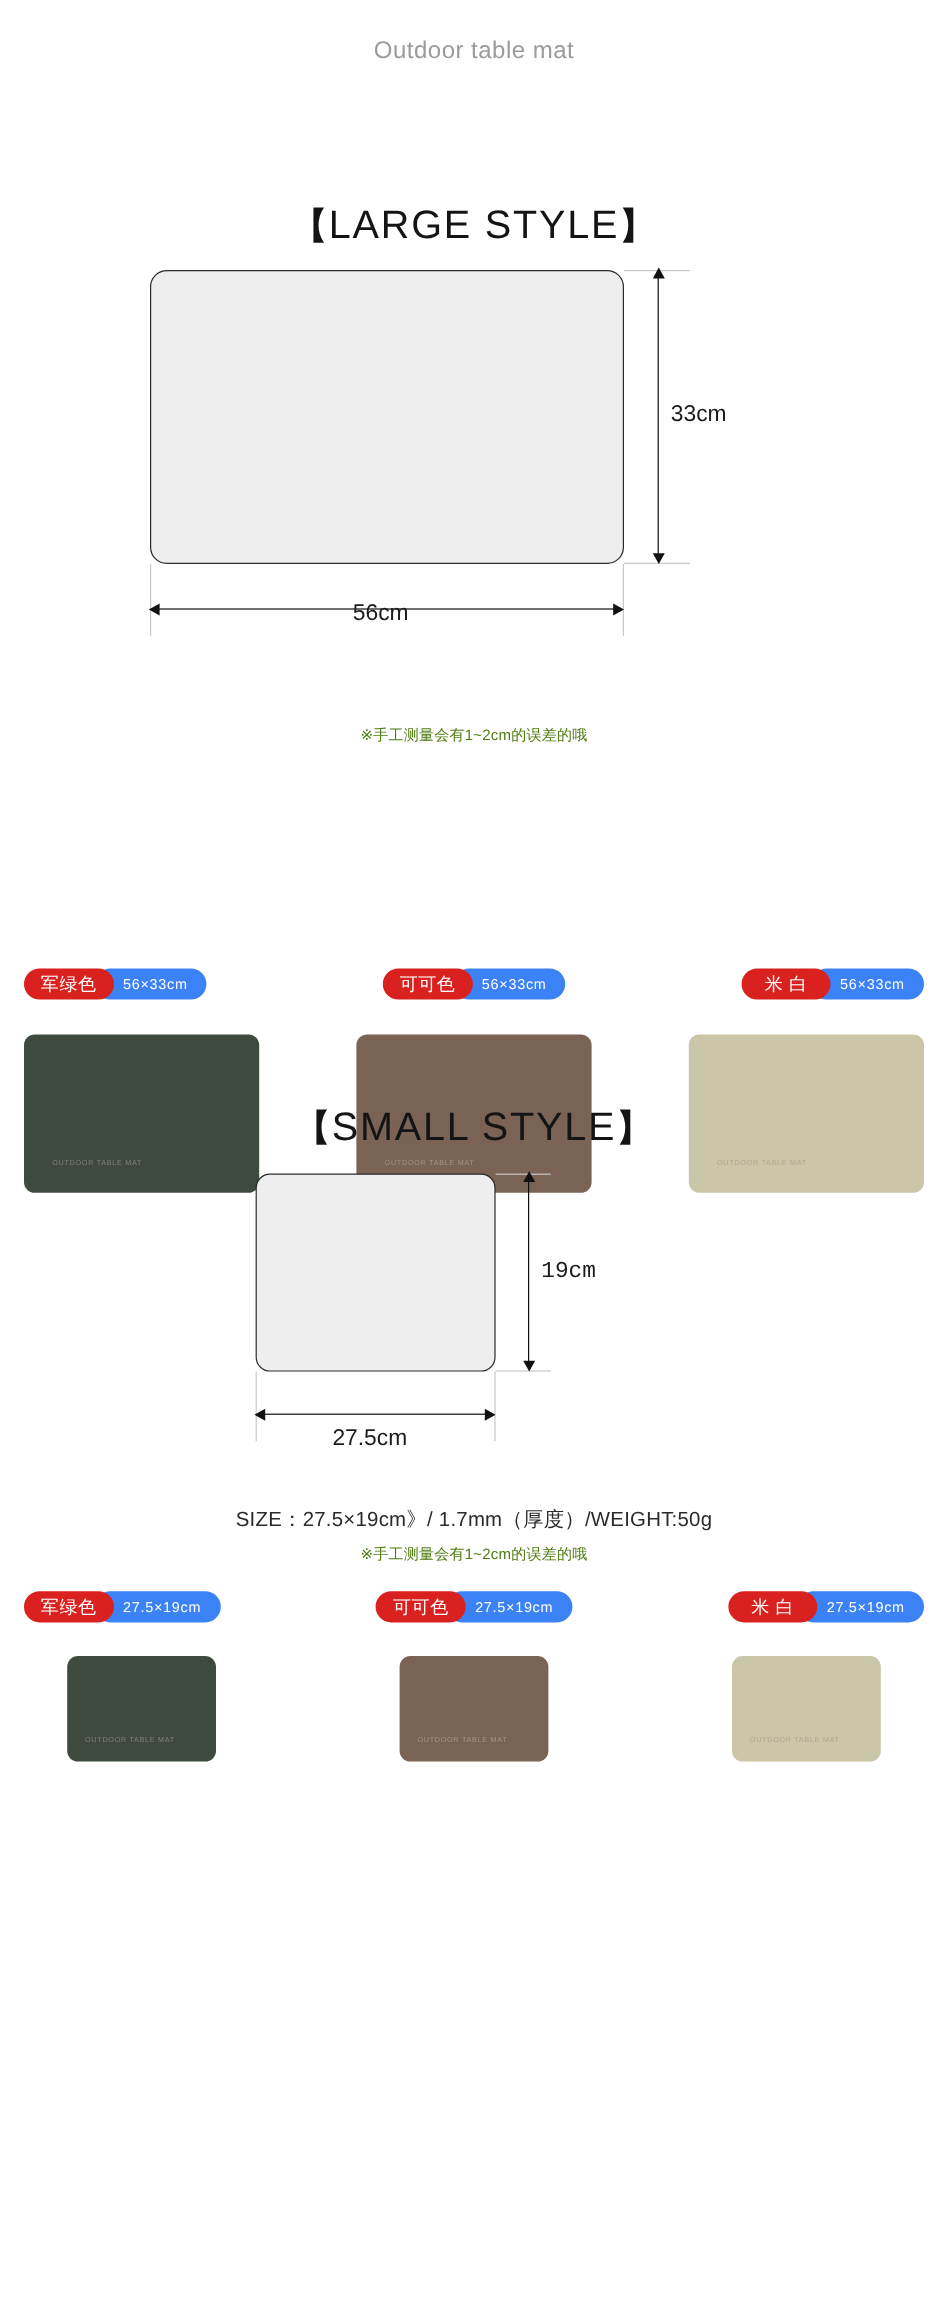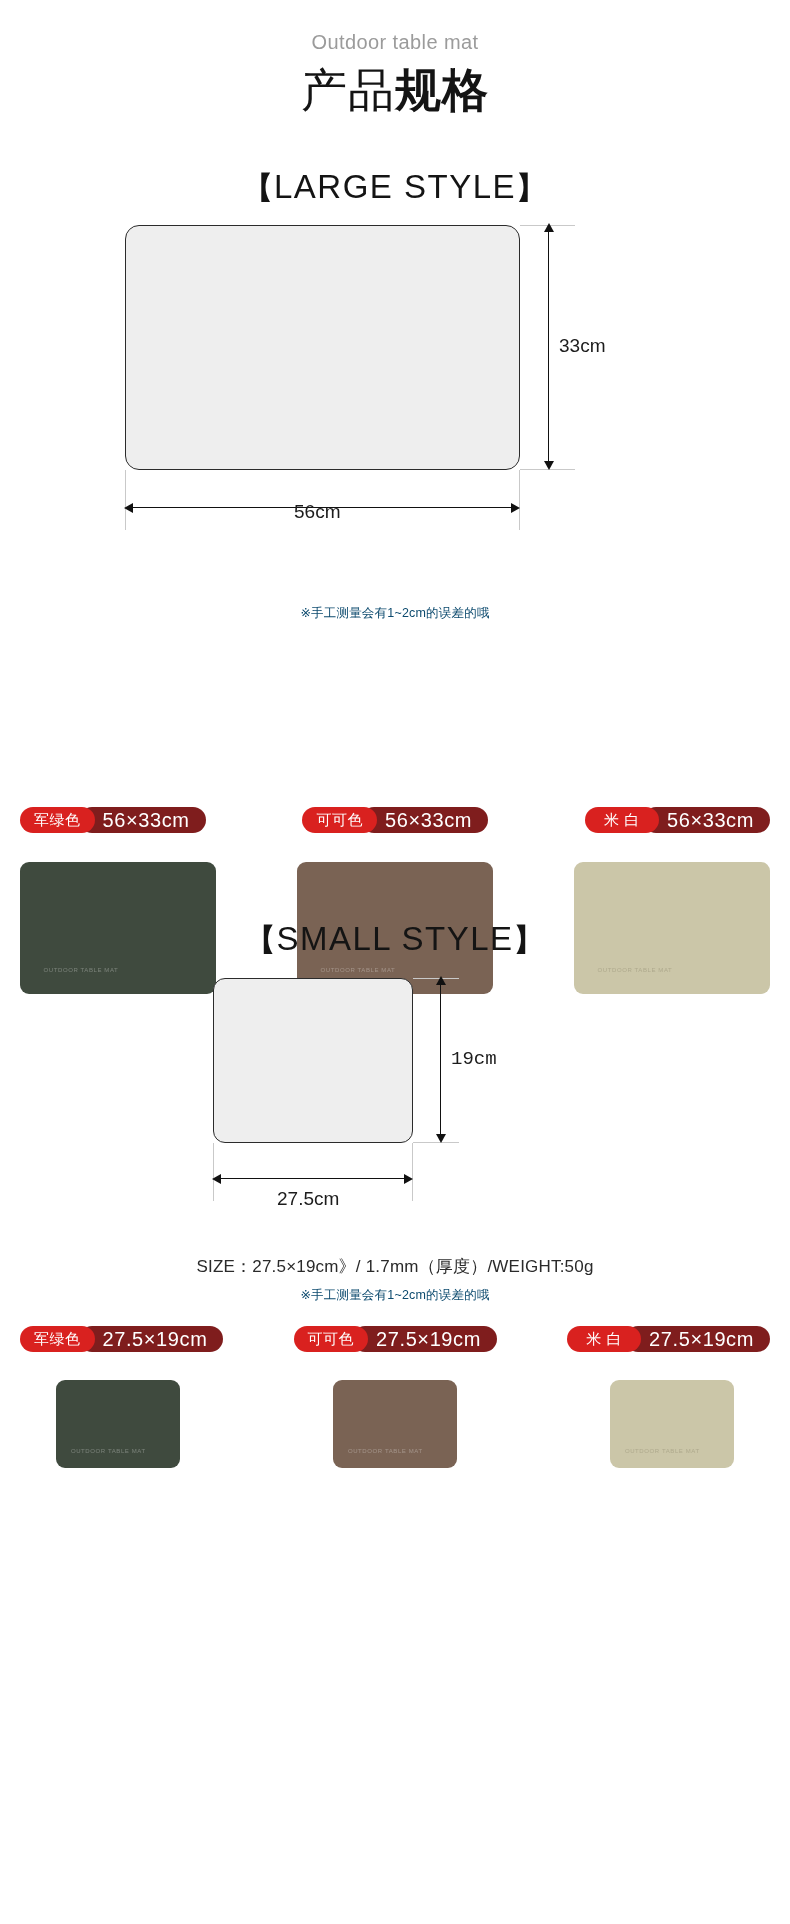--- a/index.html
+++ b/index.html
@@ -55,39 +55,39 @@
   .arrow.up{border-left:5px solid transparent;border-right:5px solid transparent;border-bottom:9px solid #111;}
   .arrow.down{border-left:5px solid transparent;border-right:5px solid transparent;border-top:9px solid #111;}
   .dim-label{position:absolute;font-size:19px;color:#1c1c1c;white-space:nowrap;}
 
   
   .spec-line{
     text-align:center;font-size:17px;color:#2a2a2a;letter-spacing:.2px;
     white-space:nowrap;
   }
   .spec-note{
-    text-align:center;font-size:12.5px;color:#0c4a6e;margin-top:9px;
+    text-align:center;font-size:12.5px;color:#4d7c0f;margin-top:9px;
     letter-spacing:.2px;white-space:nowrap;
   }
 
   
   .badge-row{display:flex;position:absolute;align-items:center;}
   .badge-group{display:flex;align-items:center;}
   .pill{
     display:flex;align-items:center;justify-content:center;
     height:26px;box-sizing:border-box;color:#ffffff;
     font-size:15px;letter-spacing:.5px;
   }
   .pill.name{
     background:#d9211f;border-radius:13px;padding:0 14px;min-width:74px;
     position:relative;z-index:2;font-weight:400;
   }
   .pill.size{
-    background:#7f1d1d;border-radius:13px;padding:0 16px 0 24px;
-    margin-left:-16px;position:relative;z-index:1;font-size:20px;
+    background:#3b82f6;border-radius:13px;padding:0 16px 0 24px;
+    margin-left:-16px;position:relative;z-index:1;font-size:12px;
     letter-spacing:.6px;
   }
 
   
   .swatch-row{position:absolute;display:flex;}
   .swatch{
     position:relative;border-radius:9px;overflow:hidden;
   }
   .swatch .wm{
     position:absolute;left:12%;bottom:16%;
@@ -96,23 +96,20 @@
   }
   .swatch.beige .wm{color:rgba(120,115,90,.35);}
 </style>
 </head>
 <body>
 
 <div class="page">
 
   <div class="header">
     <div class="eyebrow">Outdoor table mat</div>
-    <div class="main-title">
-      <span class="t-light">产品</span><span class="t-bold">规格</span>
-    </div>
   </div>
 
   <div style="position:absolute;left:0;top:168px;width:790px;">
 
     <div class="section-head">
       <span class="brk">【</span><span class="txt">LARGE STYLE</span><span class="brk">】</span>
     </div>
 
     <div class="diagram" style="position:absolute;left:0;top:57px;width:733px;height:300px;">
 

